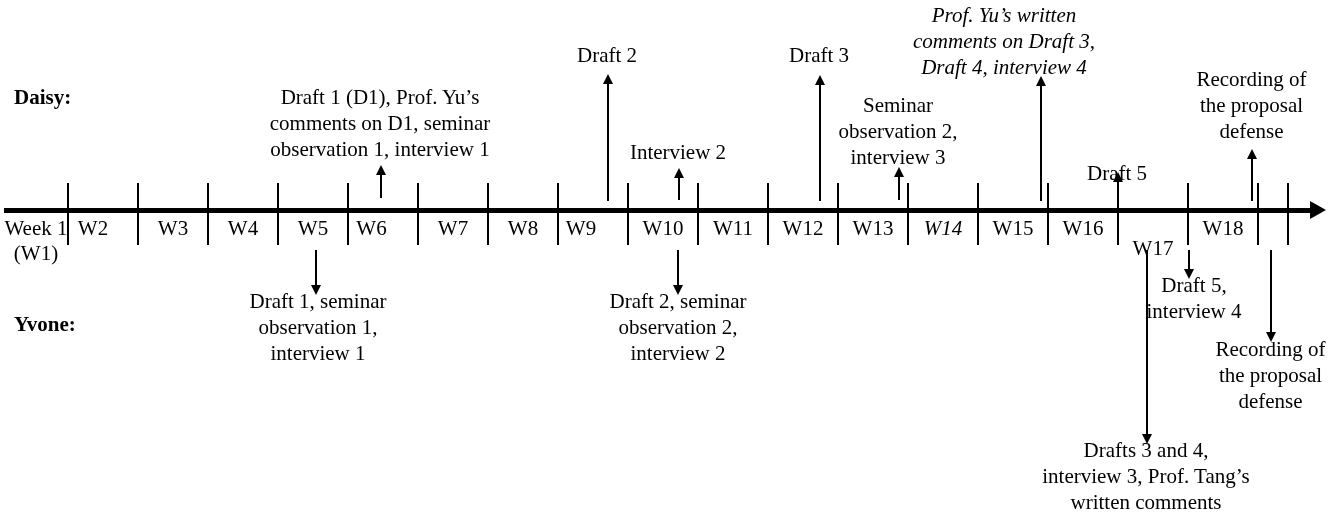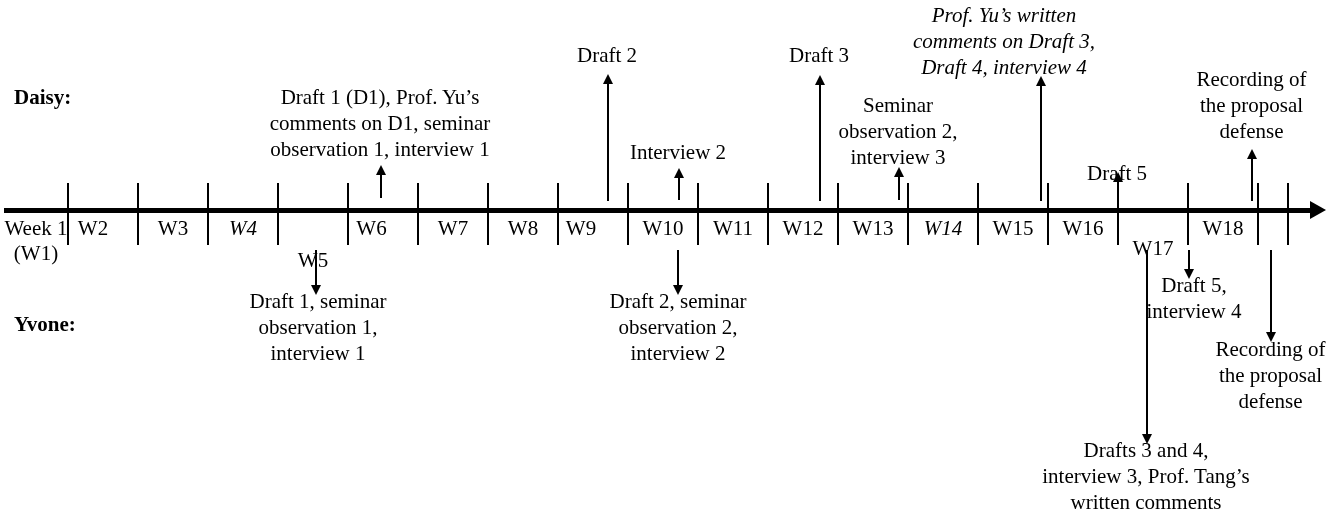--- a/index.html
+++ b/index.html
@@ -139,25 +139,25 @@
       <div class="week-label w1" style="left: 4px; width: 64px;">
         <span style="display: block;">Week 1</span>
         <span style="display: block;">(W1)</span>
       </div>
       <div class="week-label" style="left: 68px; width: 50px;">
         <span style="display: block;">W2</span>
       </div>
       <div class="week-label" style="left: 138px; width: 70px;">
         <span style="display: block;">W3</span>
       </div>
-      <div class="week-label" style="left: 208px; width: 70px; font-style: italic;">
+      <div class="week-label" style="left: 208px; width: 70px;">
         <span style="display: block;">W4</span>
       </div>
       <div class="week-label" style="left: 278px; width: 70px;">
-        <span style="display: block; margin-top: 32px;">W5</span>
+        <span style="display: block;">W5</span>
       </div>
       <div class="week-label" style="left: 348px; width: 47px;">
         <span style="display: block;">W6</span>
       </div>
       <div class="week-label" style="left: 418px; width: 70px;">
         <span style="display: block;">W7</span>
       </div>
       <div class="week-label" style="left: 488px; width: 70px;">
         <span style="display: block;">W8</span>
       </div>

